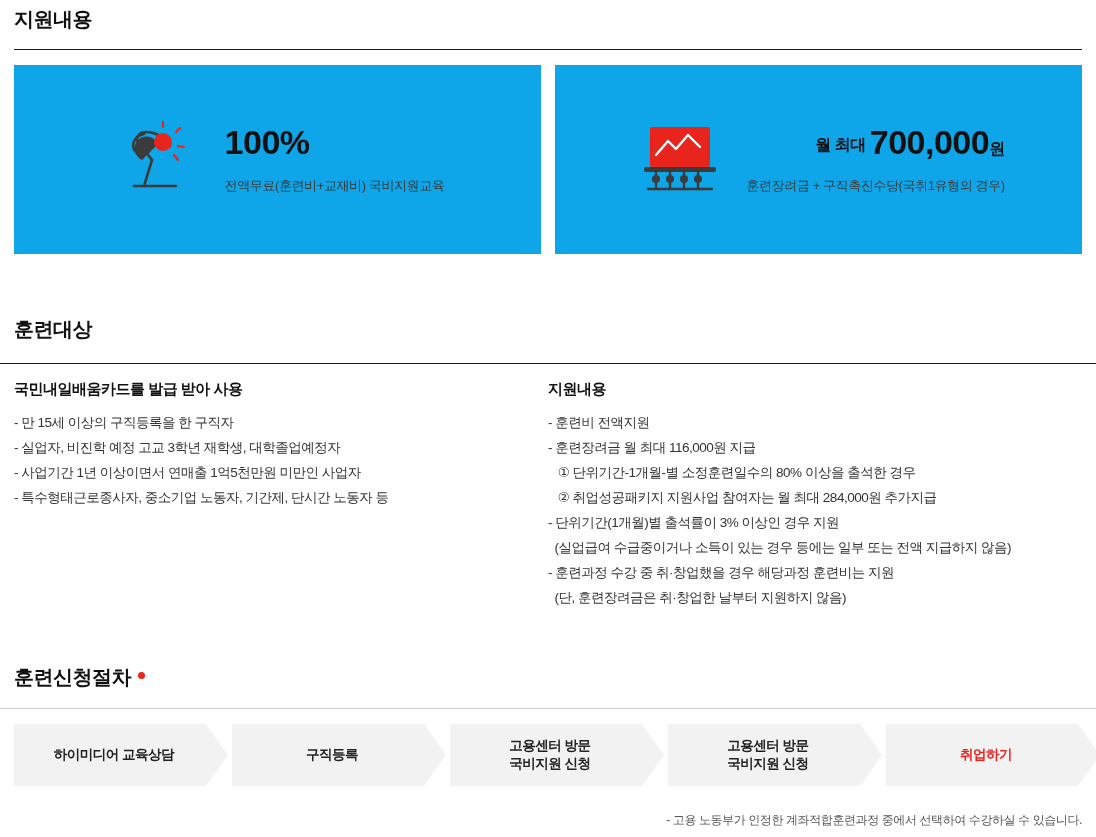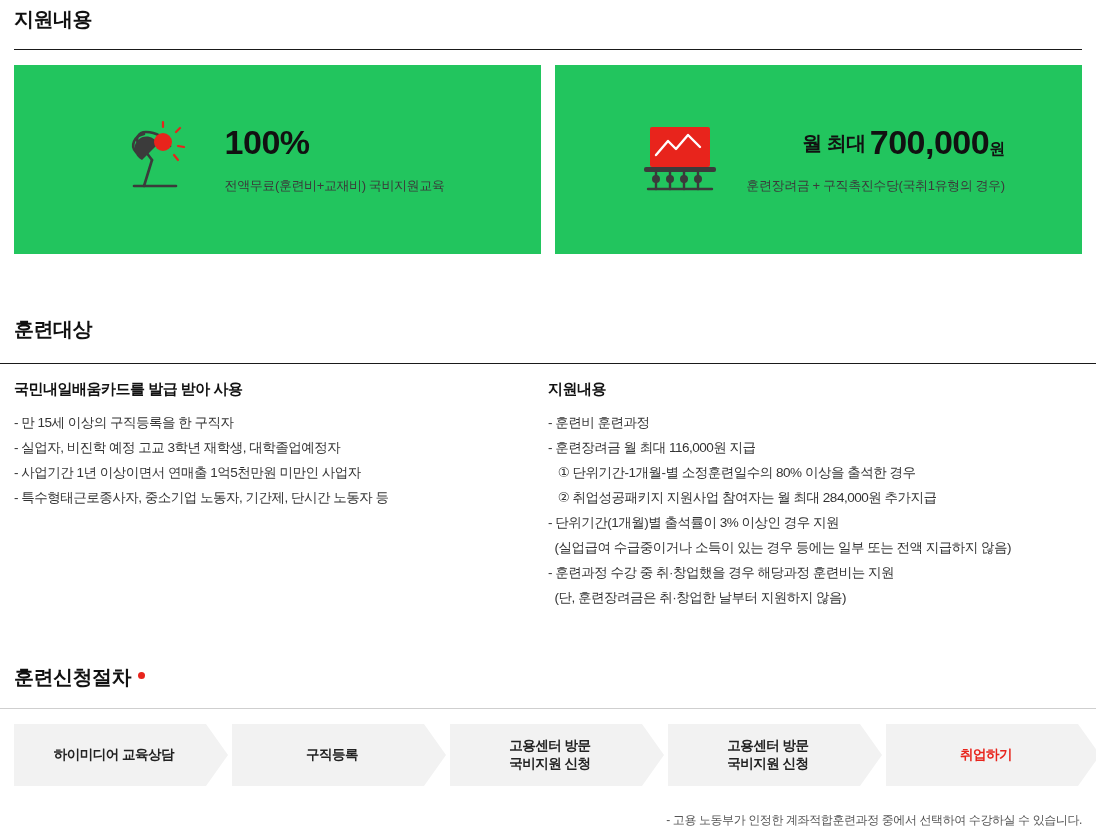--- a/index.html
+++ b/index.html
@@ -40,21 +40,21 @@
 
   
   .support-row {
     display: flex;
     gap: 14px;
     width: 100%;
   }
   .support-box {
     flex: 1 1 0;
     height: 189px;
-    background: #22c55e;
+    background: #0ea5e9;
     display: flex;
     align-items: center;
     justify-content: center;
     gap: 18px;
   }
   .support-icon {
     width: 96px;
     height: 86px;
     flex: none;
     display: flex;
@@ -67,21 +67,21 @@
     font-weight: bold;
     color: #111111;
     line-height: 1.1;
     letter-spacing: -0.5px;
   }
   .support-big .unit {
     font-size: 16px;
     font-weight: bold;
   }
   .support-big .pre {
-    font-size: 20px;
+    font-size: 16px;
     font-weight: bold;
     margin-right: 4px;
     vertical-align: 4px;
   }
   .support-sub {
     font-size: 13px;
     color: #3a3a3a;
     margin-top: 15px;
     letter-spacing: -0.4px;
   }
@@ -239,21 +239,21 @@
       <ul>
         <li>- 만 15세 이상의 구직등록을 한 구직자</li>
         <li>- 실업자, 비진학 예정 고교 3학년 재학생, 대학졸업예정자</li>
         <li>- 사업기간 1년 이상이면서 연매출 1억5천만원 미만인 사업자</li>
         <li>- 특수형태근로종사자, 중소기업 노동자, 기간제, 단시간 노동자 등</li>
       </ul>
     </div>
     <div class="col">
       <div class="col-title">지원내용</div>
       <ul>
-        <li>- 훈련비 훈련과정</li>
+        <li>- 훈련비 전액지원</li>
         <li>- 훈련장려금 월 최대 116,000원 지급</li>
         <li>   ① 단위기간-1개월-별 소정훈련일수의 80% 이상을 출석한 경우</li>
         <li>   ② 취업성공패키지 지원사업 참여자는 월 최대 284,000원 추가지급</li>
         <li>- 단위기간(1개월)별 출석률이 3% 이상인 경우 지원</li>
         <li>  (실업급여 수급중이거나 소득이 있는 경우 등에는 일부 또는 전액 지급하지 않음)</li>
         <li>- 훈련과정 수강 중 취·창업했을 경우 해당과정 훈련비는 지원</li>
         <li>  (단, 훈련장려금은 취·창업한 날부터 지원하지 않음)</li>
       </ul>
     </div>
   </div>

